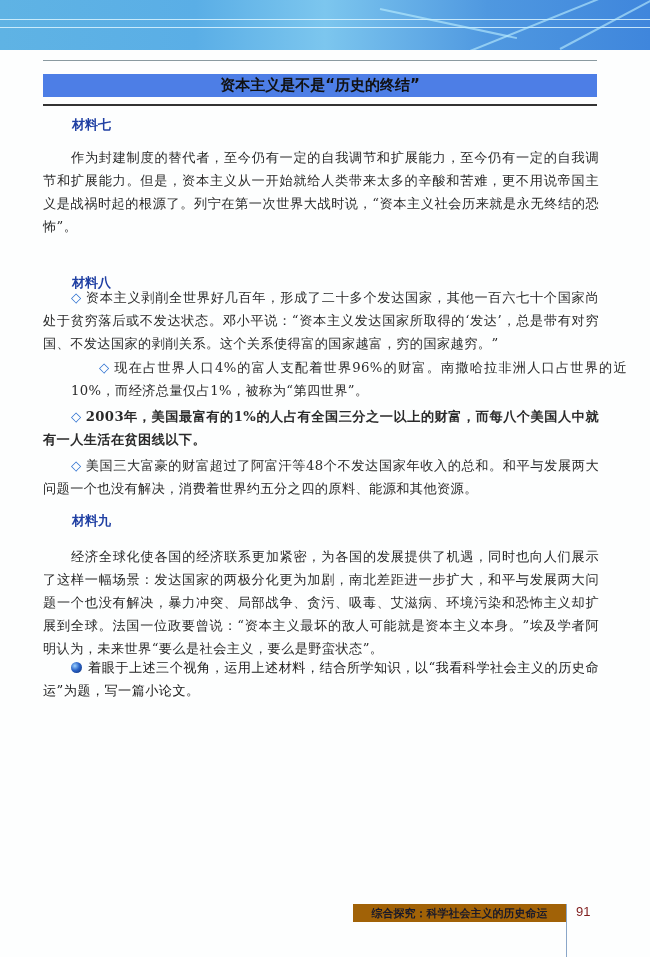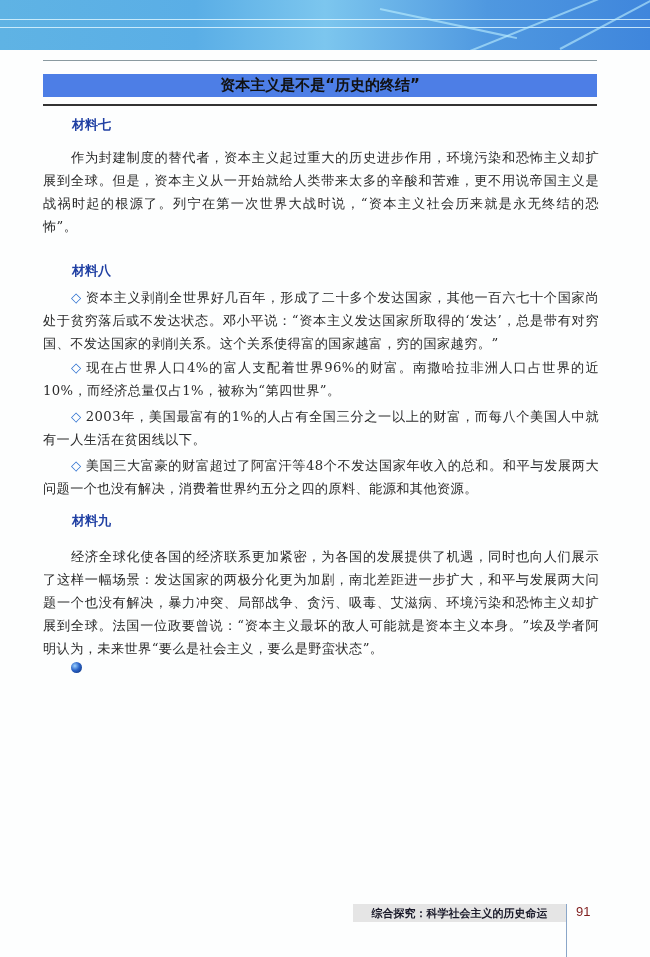--- a/index.html
+++ b/index.html
@@ -40,21 +40,21 @@
   }
   .diamond { color: #2a6fd0; margin-right: 4px; }
   .bullet-dot {
     display: inline-block; width: 11px; height: 11px; border-radius: 50%;
     background: radial-gradient(circle at 35% 35%, #9ad0ff 0%, #2a64c8 45%, #0b2a70 100%);
     vertical-align: -1px; margin-right: 6px;
   }
   .task { font-family: "DejaVu Serif", serif; color: #1a1a1a; }
   .footer-bar {
     position: absolute; left: 353px; top: 904px; width: 213px; height: 18px;
-    background: #e5e5e5;
+    background: #a16207;
     display: flex; align-items: center; justify-content: center;
   }
   .footer-bar span {
     font-family: "DejaVu Sans", "Liberation Sans", sans-serif;
     font-weight: bold; font-size: 11px; color: #1a1a2a;
   }
   .footer-vline { position: absolute; left: 566px; top: 904px; width: 1px; height: 53px; background: #8aa6c8; }
   .page-num {
     position: absolute; left: 576px; top: 904px;
     font-family: "Liberation Sans", "DejaVu Sans", sans-serif; font-size: 13px; color: #7f1d1d;
@@ -71,40 +71,40 @@
   <div class="diag" style="left:380px;top:8px;width:140px;transform:rotate(12deg);"></div>
 </div>
 
 <div class="top-line"></div>
 <div class="title-banner">
   <span>资本主义是不是“历史的终结”</span>
 </div>
 <div class="bottom-line"></div>
 
 <div class="heading" style="top:116px;">材料七</div>
-<div class="para" style="top:146px;">作为封建制度的替代者，资本主义起过重大的历史进步作用，环境污染和恐怖主义却扩展到全球。但是，资本主义从一开始就给人类带来太多的辛酸和苦难，更不用说帝国主义是战祸时起的根源了。列宁在第一次世界大战时说，“资本主义社会历来就是永无终结的恐怖”。</div>
+<div class="para" style="top:146px;">作为封建制度的替代者，至今仍有一定的自我调节和扩展能力，至今仍有一定的自我调节和扩展能力。但是，资本主义从一开始就给人类带来太多的辛酸和苦难，更不用说帝国主义是战祸时起的根源了。列宁在第一次世界大战时说，“资本主义社会历来就是永无终结的恐怖”。</div>
 
-<div class="heading" style="top:262px;">材料八</div>
+<div class="heading" style="top:274px;">材料八</div>
 <div class="para" style="top:286px;">
   <span class="diamond">◇</span><span>资本主义剥削全世界好几百年，形成了二十多个发达国家，其他一百六七十个国家尚处于贫穷落后或不发达状态。邓小平说：“资本主义发达国家所取得的‘发达’，总是带有对穷国、不发达国家的剥削关系。这个关系使得富的国家越富，穷的国家越穷。”</span>
 </div>
-<div class="para" style="top:356px;">
+<div class="para" style="top:356px;margin-left:28px;">
   <span class="diamond">◇</span><span>现在占世界人口4%的富人支配着世界96%的财富。南撒哈拉非洲人口占世界的近10%，而经济总量仅占1%，被称为“第四世界”。</span>
 </div>
-<div class="para" style="top:405px;">
+<div class="para" style="top:405px;font-weight:bold;">
   <span class="diamond">◇</span><span>2003年，美国最富有的1%的人占有全国三分之一以上的财富，而每八个美国人中就有一人生活在贫困线以下。</span>
 </div>
 <div class="para" style="top:454px;">
   <span class="diamond">◇</span><span>美国三大富豪的财富超过了阿富汗等48个不发达国家年收入的总和。和平与发展两大问题一个也没有解决，消费着世界约五分之四的原料、能源和其他资源。</span>
 </div>
 
 <div class="heading" style="top:512px;">材料九</div>
 <div class="para" style="top:545px;">经济全球化使各国的经济联系更加紧密，为各国的发展提供了机遇，同时也向人们展示了这样一幅场景：发达国家的两极分化更为加剧，南北差距进一步扩大，和平与发展两大问题一个也没有解决，暴力冲突、局部战争、贪污、吸毒、艾滋病、环境污染和恐怖主义却扩展到全球。法国一位政要曾说：“资本主义最坏的敌人可能就是资本主义本身。”埃及学者阿明认为，未来世界“要么是社会主义，要么是野蛮状态”。</div>
 
 <div class="para task" style="top:656px;">
-  <span class="bullet-dot"></span>
+  <span class="bullet-dot"></span><span>着眼于上述三个视角，运用上述材料，结合所学知识，以“我看科学社会主义的历史命运”为题，写一篇小论文。</span>
 </div>
 
 <div class="footer-bar">
   <span>综合探究：科学社会主义的历史命运</span>
 </div>
 <div class="footer-vline"></div>
 <div class="page-num">91</div>
 
 </body></html>

